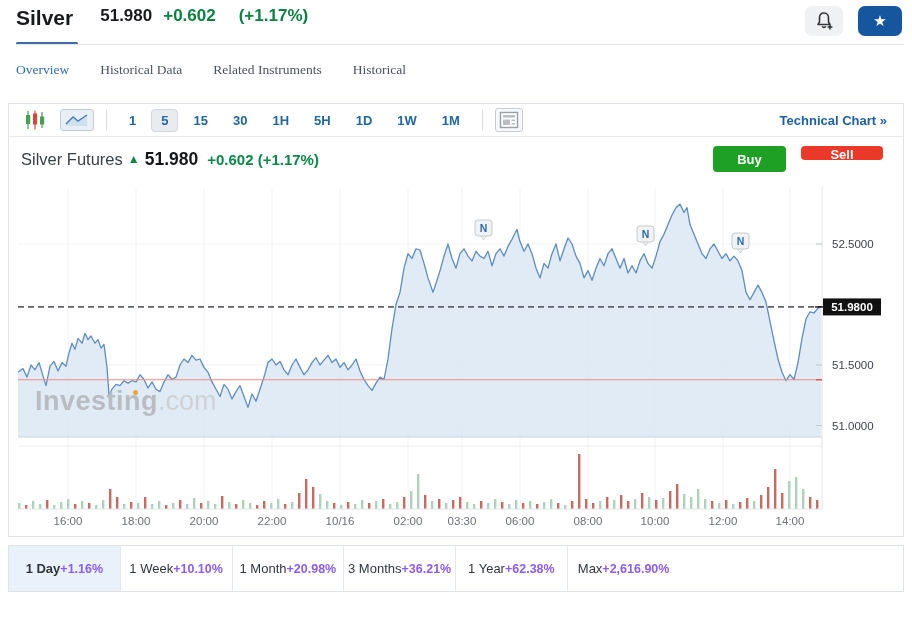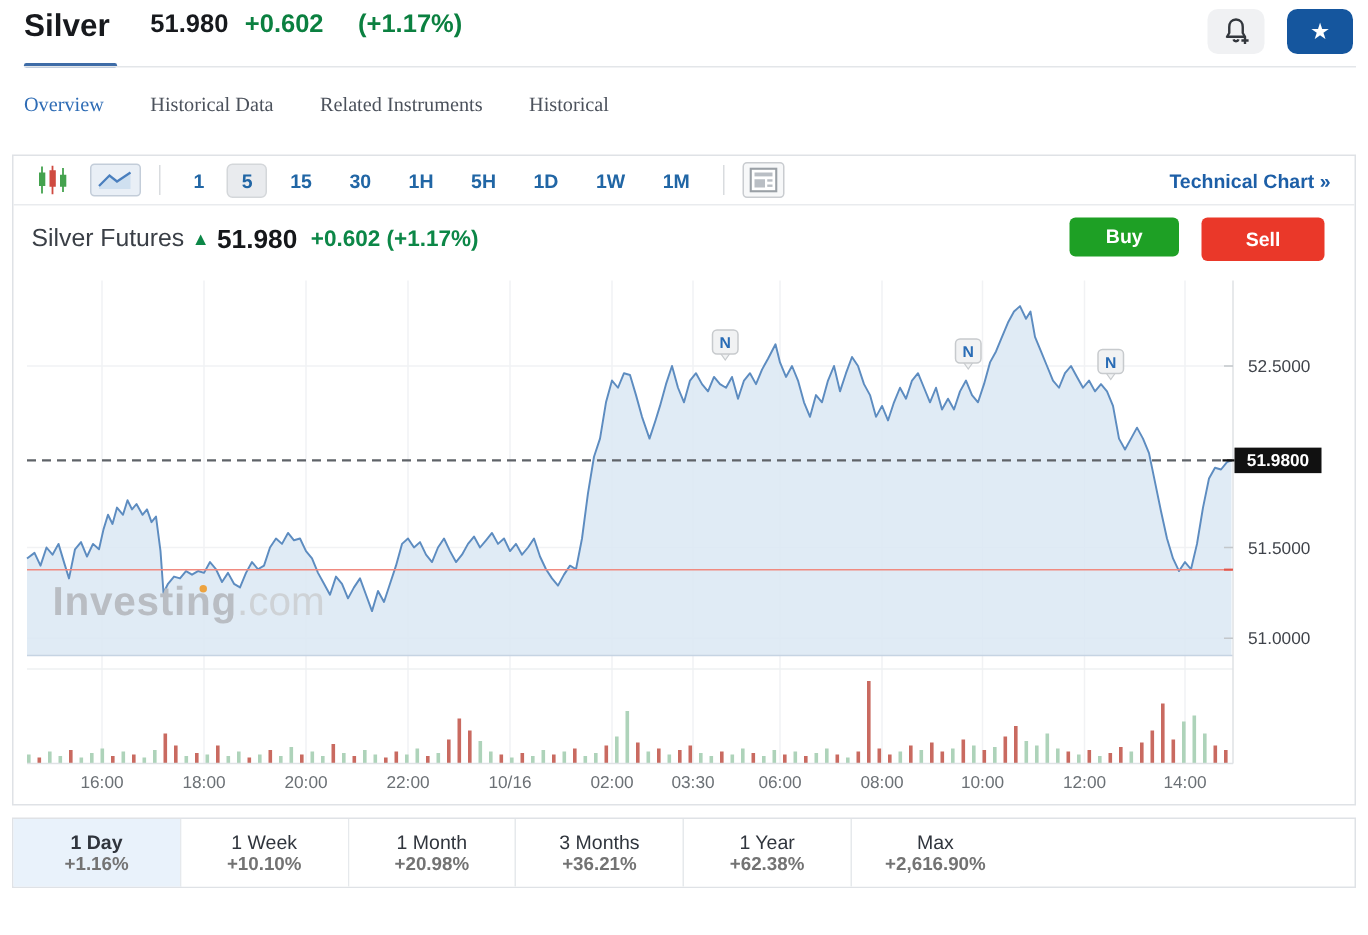--- a/index.html
+++ b/index.html
@@ -35,36 +35,36 @@
   .news-btn{border:1px solid #c9ccd0;background:#f7f8f9;border-radius:3px;padding:2px 3px;display:flex;align-items:center;justify-content:center;cursor:pointer;}
   .tech-link{margin-left:auto;font-size:13px;font-weight:700;color:#1d5fa7;cursor:pointer;text-decoration:none;padding-right:4px;}
 
   .chart-title-row{height:44px;display:flex;align-items:center;padding:0 12px;box-sizing:border-box;}
   .ct-name{font-size:16.5px;color:#3a3f46;}
   .ct-arrow{color:#0c8747;font-size:12px;margin:0 5px;}
   .ct-price{font-size:17.5px;font-weight:700;color:#15171a;}
   .ct-chg{margin-left:9px;font-size:15px;font-weight:700;color:#0c8747;}
   .trade-btns{margin-left:auto;display:flex;gap:15px;margin-right:8px;}
   .buy-btn{width:73px;height:26px;background:#1ea025;color:#fff;font-weight:700;font-size:13px;border:none;border-radius:4px;cursor:pointer;font-family:"Liberation Sans",sans-serif;}
-  .sell-btn{width:82px;height:29px;background:#ea3829;color:#fff;font-weight:700;font-size:13px;border:none;border-radius:4px;cursor:pointer;font-family:"Liberation Sans",sans-serif;}
+  .sell-btn{width:82px;height:14px;background:#ea3829;color:#fff;font-weight:700;font-size:13px;border:none;border-radius:4px;cursor:pointer;font-family:"Liberation Sans",sans-serif;}
 
   .chart-area{position:relative;height:355px;cursor:crosshair;}
   .chart-area svg{position:absolute;left:0;top:0;}
   .watermark{position:absolute;left:26px;top:205px;font-size:27px;font-weight:700;color:#b9bdc3;letter-spacing:.5px;user-select:none;}
   .watermark .suffix{color:#ced2d6;font-weight:400;letter-spacing:0;}
   .wm-dot{position:absolute;left:98px;top:4px;width:5px;height:5px;border-radius:50%;background:#eda33f;}
 
   
   .timeframes{position:absolute;left:8px;top:545px;width:896px;height:47px;border:1px solid #dfe2e6;box-sizing:border-box;display:grid;grid-template-columns:repeat(8,1fr);background:#fff;}
-  .tf-cell{border-right:1px solid #e6e9ec;display:flex;flex-direction:column;align-items:center;justify-content:center;gap:0;cursor:pointer;background:#fff;}
+  .tf-cell{border-right:1px solid #e6e9ec;display:flex;flex-direction:row;align-items:center;justify-content:center;gap:0;cursor:pointer;background:#fff;}
   .tf-cell:last-child{border-right:none;}
   .tf-cell.active{background:#e9f2fb;}
   .tf-label{font-size:13px;color:#30353d;}
   .tf-cell.active .tf-label{font-weight:700;}
-  .tf-chg{font-size:12.5px;font-weight:700;color:#737373;}
+  .tf-chg{font-size:12.5px;font-weight:700;color:#8b5cf6;}
 </style>
 </head>
 <body>
 
 <div class="page">
 
   <header class="inst-header">
     <h1 class="inst-title">Silver</h1>
     <span class="h-price">51.980</span>
     <span class="h-chg">+0.602</span>

